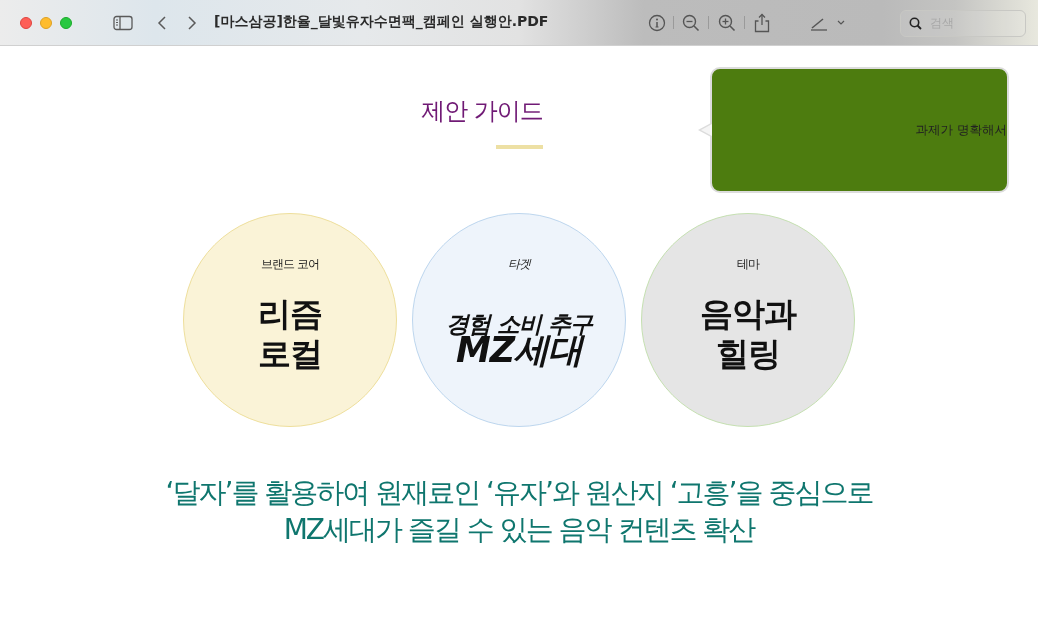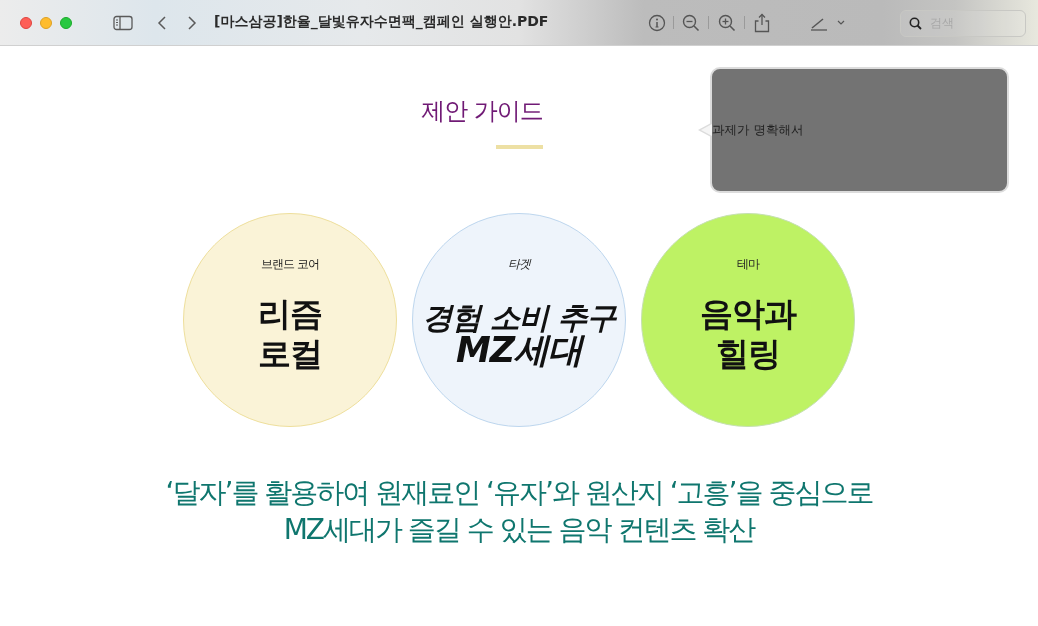--- a/index.html
+++ b/index.html
@@ -26,34 +26,34 @@
   .markup-btn { left: 808px; width: 40px; }
   .sep { position: absolute; top: 16px; width: 1px; height: 13px; background: #9a9a9a; }
   .search-box { position: absolute; left: 900px; top: 10px; width: 126px; height: 27px; border-radius: 6px; border: 1px solid #c8c8c4; background: rgba(255,255,255,0.08); display: flex; align-items: center; padding-left: 8px; }
   .search-box input { border: none; outline: none; background: transparent; font-size: 12px; margin-left: 8px; width: 80px; color: #333; font-family: Liberation Serif, serif; }
   .search-box input::placeholder { color: #a8a8a8; }
 
   
   .page-title { position: absolute; left: 0; width: 964px; top: 84px; text-align: center; font-size: 24px; color: #701a75; letter-spacing: -1px; margin-top: 11px; }
   .title-underline { position: absolute; left: 496px; top: 145px; width: 47px; height: 4px; background: #ede0a4; }
 
-  .comment { position: absolute; left: 710px; top: 67px; width: 299px; height: 126px; background: #737373; border: 2px solid #dcdcdc; border-radius: 10px; display: flex; align-items: center; justify-content: flex-start; }
+  .comment { position: absolute; left: 710px; top: 67px; width: 299px; height: 126px; background: #4d7c0f; border: 2px solid #dcdcdc; border-radius: 10px; display: flex; align-items: center; justify-content: flex-end; }
   .comment-tail { position: absolute; left: -14px; top: 54px; width: 0; height: 0; border-top: 7px solid transparent; border-bottom: 7px solid transparent; border-right: 13px solid #dcdcdc; }
   .comment-tail::after { content: ""; position: absolute; left: 3px; top: -6px; border-top: 6px solid transparent; border-bottom: 6px solid transparent; border-right: 11px solid #f5f5f5; }
   .comment-text { text-align: center; font-size: 12.5px; color: #222; line-height: 16px; }
   .bulb { color: #e8d47a; font-size: 12px; }
 
   .circle { position: absolute; top: 213px; width: 214px; height: 214px; border-radius: 50%; text-align: center; }
   .c1 { left: 183px; background: #faf3d7; border: 1.5px solid #eedf9c; }
   .c2 { left: 412px; background: #eef4fb; border: 1.5px solid #bdd6ee; font-style: italic; }
-  .c3 { left: 641px; background: #bef264; border: 1.5px solid #c5e0b1; }
+  .c3 { left: 641px; background: #e5e5e5; border: 1.5px solid #c5e0b1; }
   .c-label { position: absolute; left: 0; width: 100%; top: 42px; font-size: 12px; color: #222; letter-spacing: -1px; }
   .c-main { position: absolute; left: 0; width: 100%; font-weight: bold; color: #111; }
   .c1 .c-main, .c3 .c-main { top: 80px; font-size: 33px; line-height: 40px; letter-spacing: -1px; }
-  .c2 .c-main1 { top: 90px; font-size: 30px; line-height: 28px; letter-spacing: -1px; }
+  .c2 .c-main1 { top: 96px; font-size: 23px; line-height: 28px; letter-spacing: -1px; }
   .c2 .c-main2 { top: 116px; font-size: 35px; line-height: 40px; letter-spacing: -1px; }
 
   .summary { position: absolute; left: 0; width: 1038px; top: 474px; text-align: center; font-size: 28px; line-height: 37px; color: #0f766e; letter-spacing: -2px; }
 </style>
 </head>
 <body>
 
 <div class="window">
 
   <div class="toolbar">

